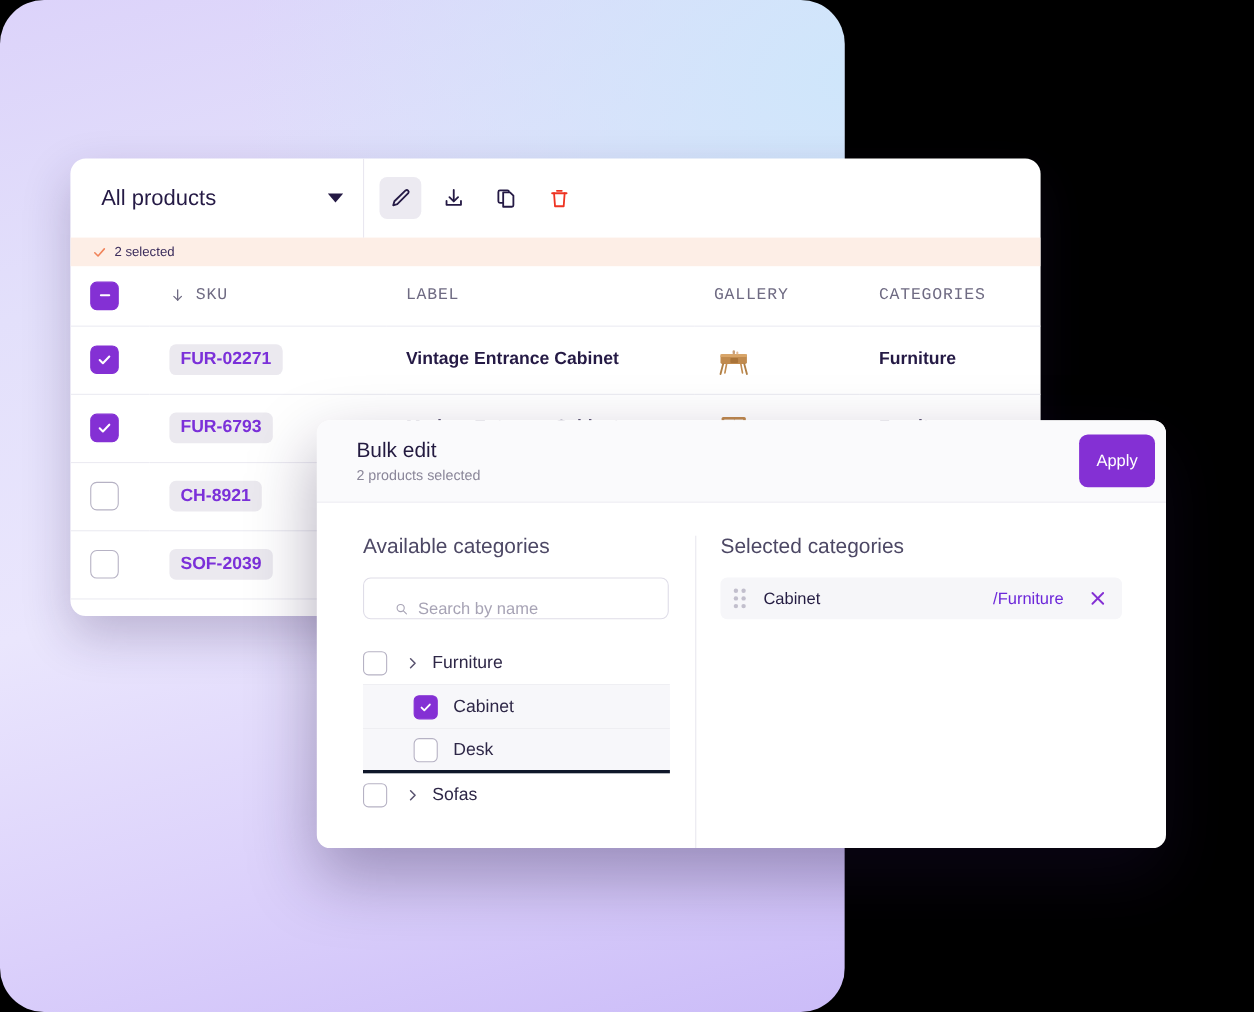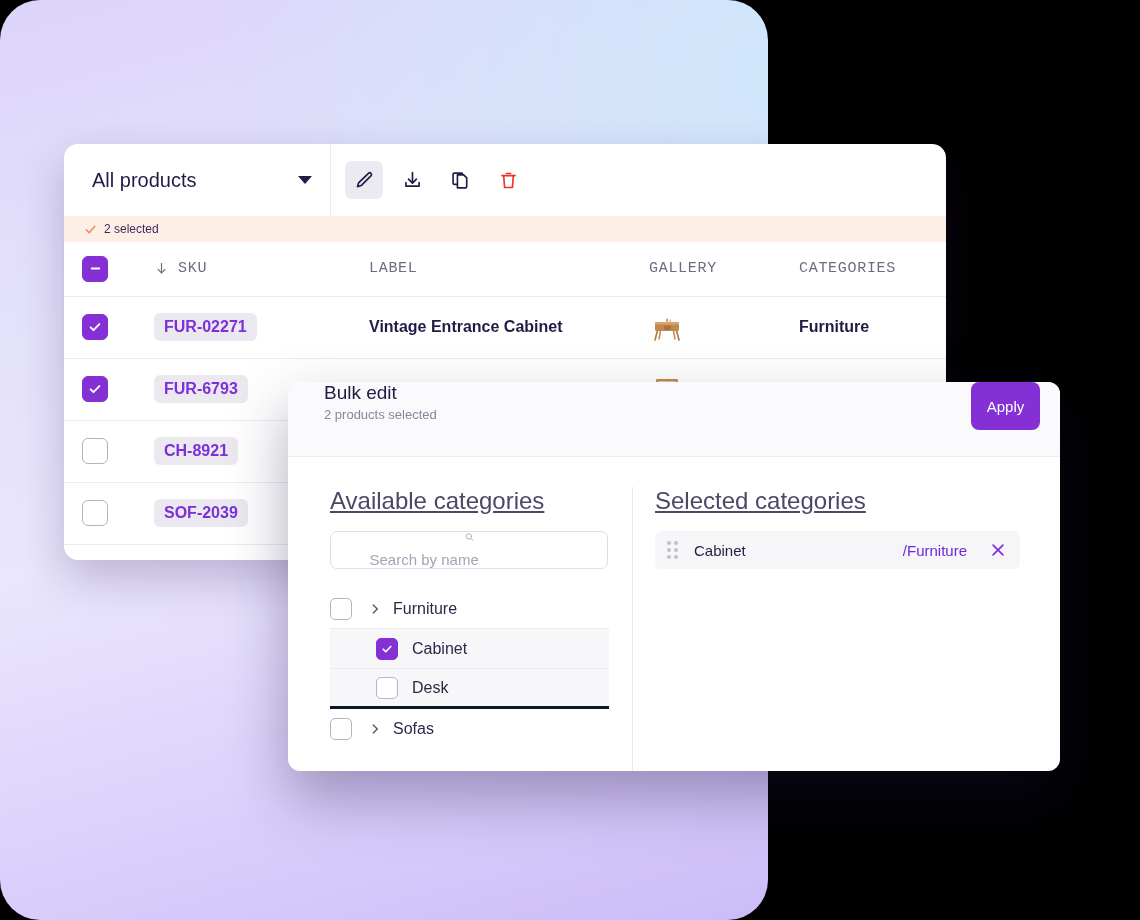--- a/index.html
+++ b/index.html
@@ -161,21 +161,22 @@
     border-radius: 12px;
     background: #fff;
     box-shadow: 0 26px 60px rgba(30,15,60,.34);
     overflow: hidden;
   }
   .modal-header {
     height: 75px;
     background: #fafafc;
     border-bottom: 1px solid #eeedf3;
     display: flex;
-    padding: 0 20px 0 36px;
+    align-items: center;
+    padding: 0 10px 0 36px;
   }
   .mh-text { flex: 1; }
   .mh-title {
     font-size: 19px;
     color: #231a40;
     margin-bottom: 3px;
   }
   .mh-sub {
     font-size: 13px;
     color: #8a8699;
@@ -199,35 +200,33 @@
   .panel-left {
     width: 345px;
     padding: 0 0 0 42px;
     border-right: 1px solid #e9e8ef;
   }
   .panel-right {
     flex: 1;
     padding: 0 40px 0 22px;
   }
   .panel-title {
-    font-size: 24px;
+    font-size: 19px;
     color: #4d4865;
     margin-bottom: 16px;
-    text-decoration: underline;
   }
 
   .search-box {
     width: 278px; height: 38px;
     border: 1px solid #dfdde8;
     border-radius: 7px;
     display: flex;
-    align-items: center;
+    align-items: flex-end;
     gap: 9px;
     padding: 0 28px;
-    flex-direction: column;
   }
   .search-box input {
     flex: 1;
     border: none;
     outline: none;
     font-size: 15px;
     font-family: "Liberation Sans", sans-serif;
     color: #3a3550;
     background: transparent;
   }

